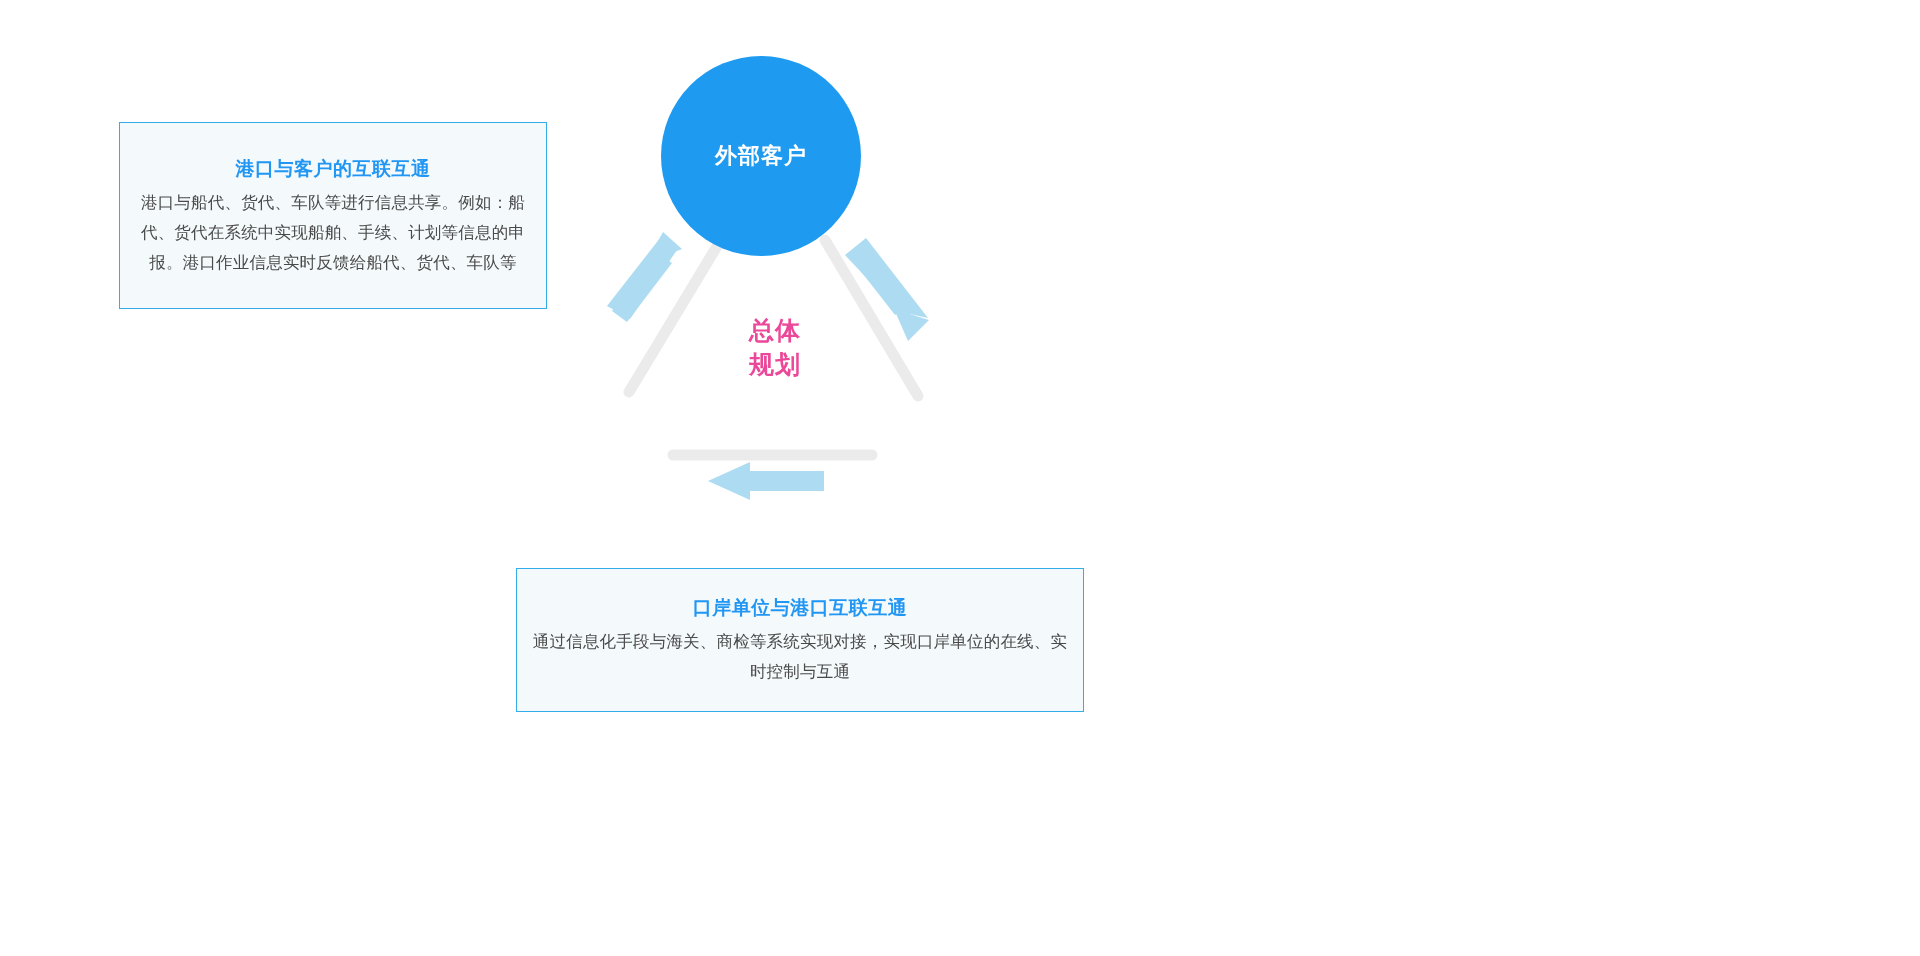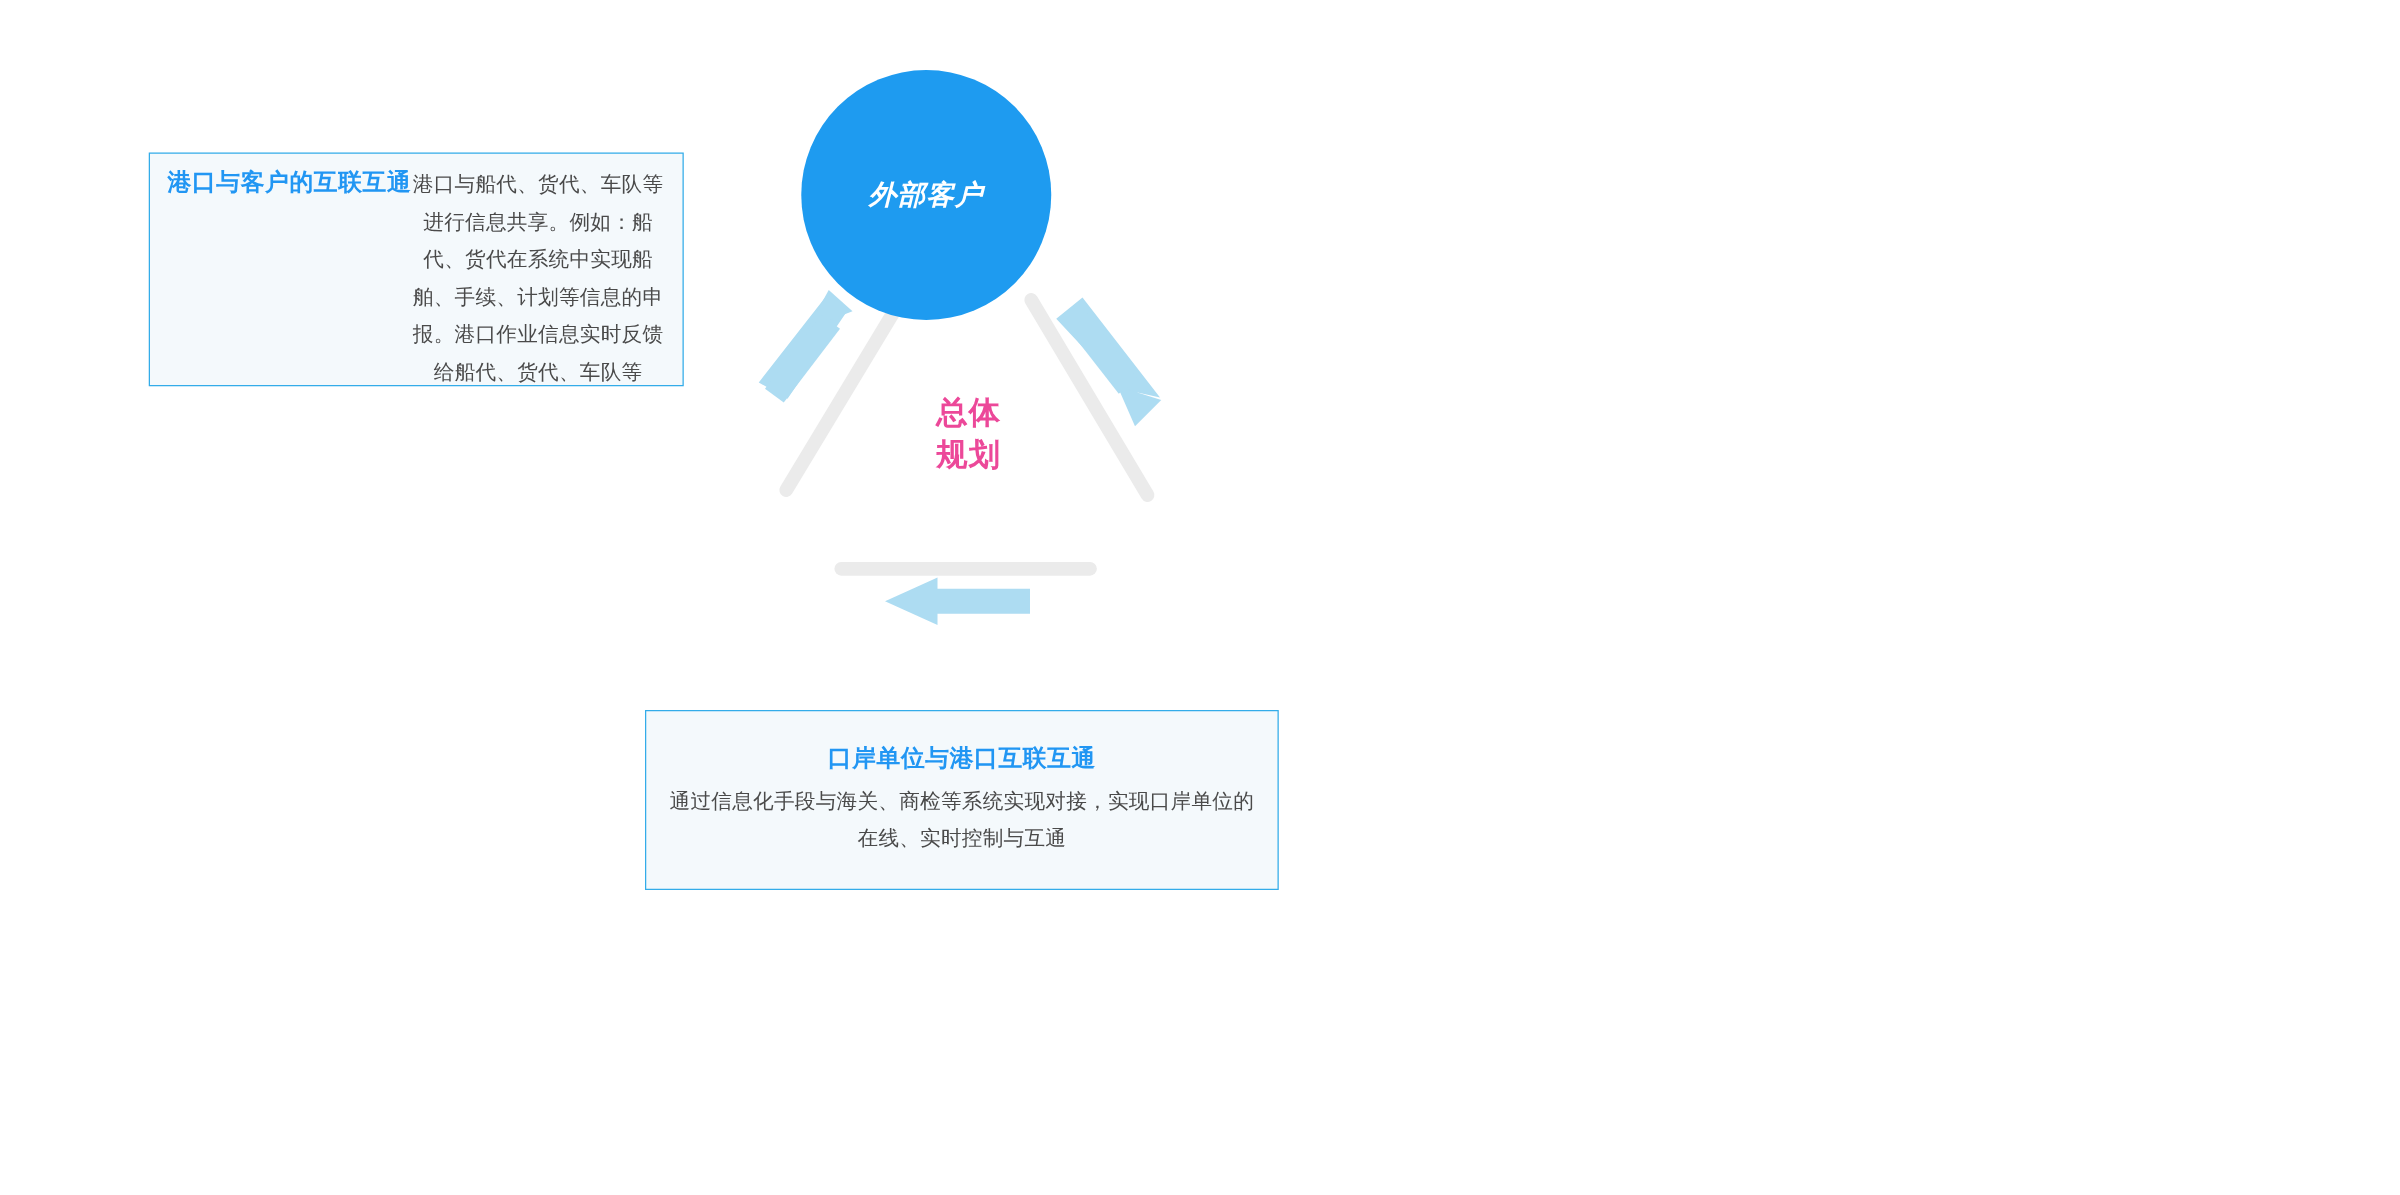--- a/index.html
+++ b/index.html
@@ -30,34 +30,34 @@
     white-space:nowrap;
   }
   .box-body{
     color:#4a4a4a;
     font-size:16.5px;
     line-height:30px;
     letter-spacing:.2px;
   }
 
   #box-left   {left:119px; top:122px; width:428px; height:187px;
-               display:flex;flex-direction:row;justify-content:center;}
+               display:flex;flex-direction:column;justify-content:center;}
   #box-right  {left:999px; top:122px; width:420px; height:187px;
                display:flex;flex-direction:column;justify-content:center;}
-  #box-bottom {left:516px; top:568px; width:507px; height:144px;
+  #box-bottom {left:516px; top:568px; width:568px; height:144px;
                display:flex;flex-direction:column;justify-content:center;}
 
   
   .node{
     position:absolute;
     border-radius:50%;
     display:flex;align-items:center;justify-content:center;
     color:#ffffff;font-weight:bold;font-size:22px;letter-spacing:1px;
   }
-  #node-top    {left:641px; top:56px;  width:200px;height:200px; background:#1e9bf0;font-style:italic;}
+  #node-top    {left:661px; top:56px;  width:200px;height:200px; background:#1e9bf0;}
   #node-left   {left:471px; top:348px; width:202px;height:202px; background:#0d82c8;}
   #node-right  {left:872px; top:354px; width:200px;height:200px; background:#9a9a9a;}
 
   
   #center-label{
     position:absolute;left:705px;top:313px;width:140px;
     text-align:center;color:#ec4899;font-weight:bold;
     font-size:25px;line-height:34px;letter-spacing:1px;
   }
 

